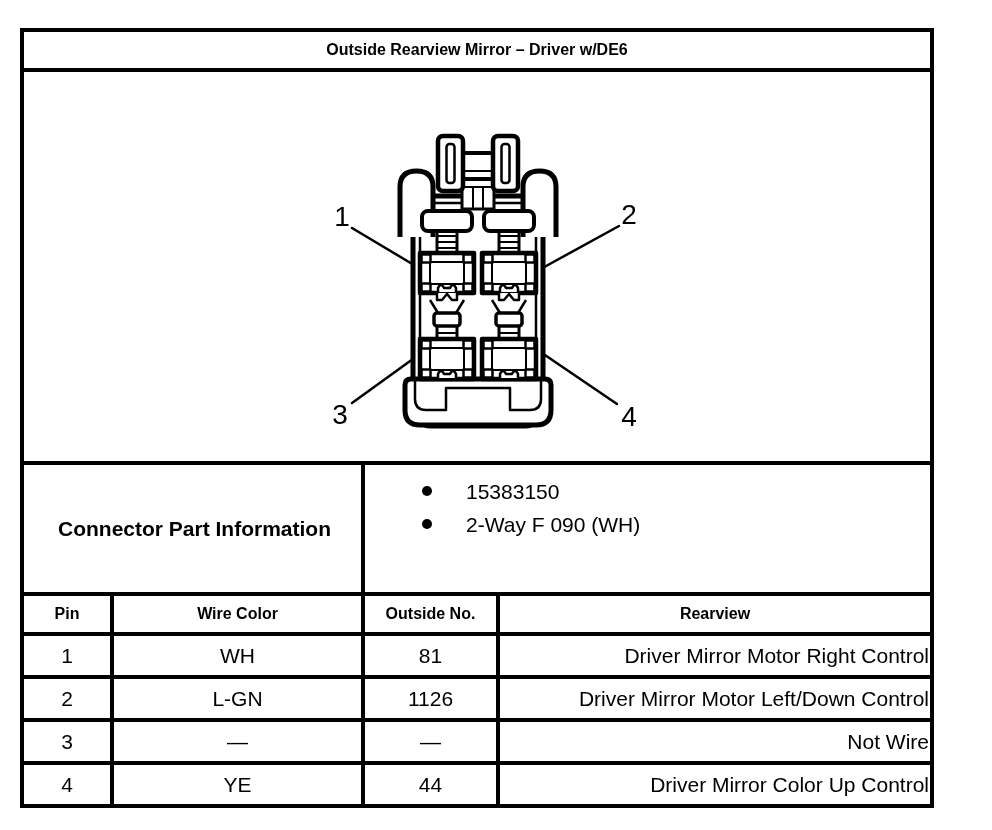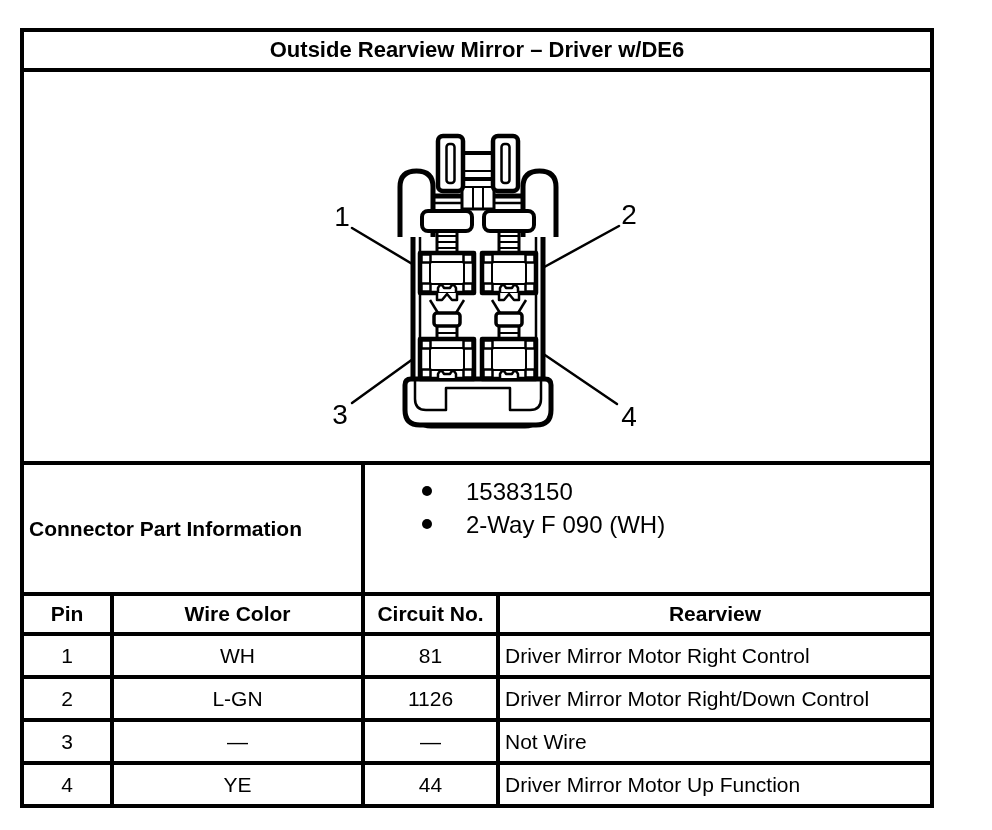--- a/index.html
+++ b/index.html
@@ -21,66 +21,67 @@
   }
   table.sheet td, table.sheet th {
     border: 4px solid #000;
     background: #fff;
     overflow: hidden;
   }
   .title-cell {
     height: 34px;
     text-align: center;
     vertical-align: middle;
-    font-size: 22px;
+    font-size: 16px;
     font-weight: bold;
   }
   .diagram-cell { height: 389px; padding: 0; }
   .diagram-wrap { position: relative; width: 100%; height: 389px; }
   .diagram-wrap svg { position: absolute; left: 296px; top: 51px; }
 
   .pi-label-cell {
     height: 117px;
     vertical-align: middle;
     font-size: 21px;
     font-weight: bold;
     padding-left: 5px;
+    text-align: center;
   }
   .pi-items-cell { height: 117px; vertical-align: top; padding: 10px 0 0 0; }
   .pi-items-cell ul { list-style: none; margin: 0; padding: 0; }
   .pi-items-cell li {
     position: relative;
     padding-left: 101px;
-    font-size: 24px;
+    font-size: 21px;
     line-height: 33px;
   }
   .pi-items-cell li .dot {
     position: absolute;
     left: 57px;
     top: 11px;
     width: 10px;
     height: 10px;
     border-radius: 50%;
     background: #000;
   }
   tr.head-row th {
     height: 34px;
-    font-size: 21px;
+    font-size: 16px;
     font-weight: bold;
     text-align: center;
     vertical-align: middle;
   }
   tr.data-row td {
     height: 37px;
     font-size: 21px;
     text-align: center;
     vertical-align: middle;
   }
   tr.data-row td.fn {
-    text-align: left;
+    text-align: right;
     padding-left: 5px;
   }
   svg .num {
     font-family: "Liberation Sans", sans-serif;
     font-size: 28px;
     fill: #000;
   }
 </style>
 </head>
 <body>
@@ -195,42 +196,42 @@
           <span class="dot"></span>
           <span>2-Way F 090 (WH)</span>
         </li>
       </ul>
     </td>
   </tr>
 
   <tr class="head-row">
     <th>Pin</th>
     <th>Wire Color</th>
-    <th>Circuit No.</th>
+    <th>Outside No.</th>
     <th>Rearview</th>
   </tr>
 
   <tr class="data-row">
     <td>1</td>
     <td>WH</td>
     <td>81</td>
     <td class="fn">Driver Mirror Motor Right Control</td>
   </tr>
   <tr class="data-row">
     <td>2</td>
     <td>L-GN</td>
     <td>1126</td>
-    <td class="fn">Driver Mirror Motor Right/Down Control</td>
+    <td class="fn">Driver Mirror Motor Left/Down Control</td>
   </tr>
   <tr class="data-row">
     <td>3</td>
     <td>—</td>
     <td>—</td>
     <td class="fn">Not Wire</td>
   </tr>
   <tr class="data-row">
     <td>4</td>
     <td>YE</td>
     <td>44</td>
-    <td class="fn">Driver Mirror Motor Up Function</td>
+    <td class="fn">Driver Mirror Color Up Control</td>
   </tr>
 </tbody>
   </table>
 
 </body></html>

